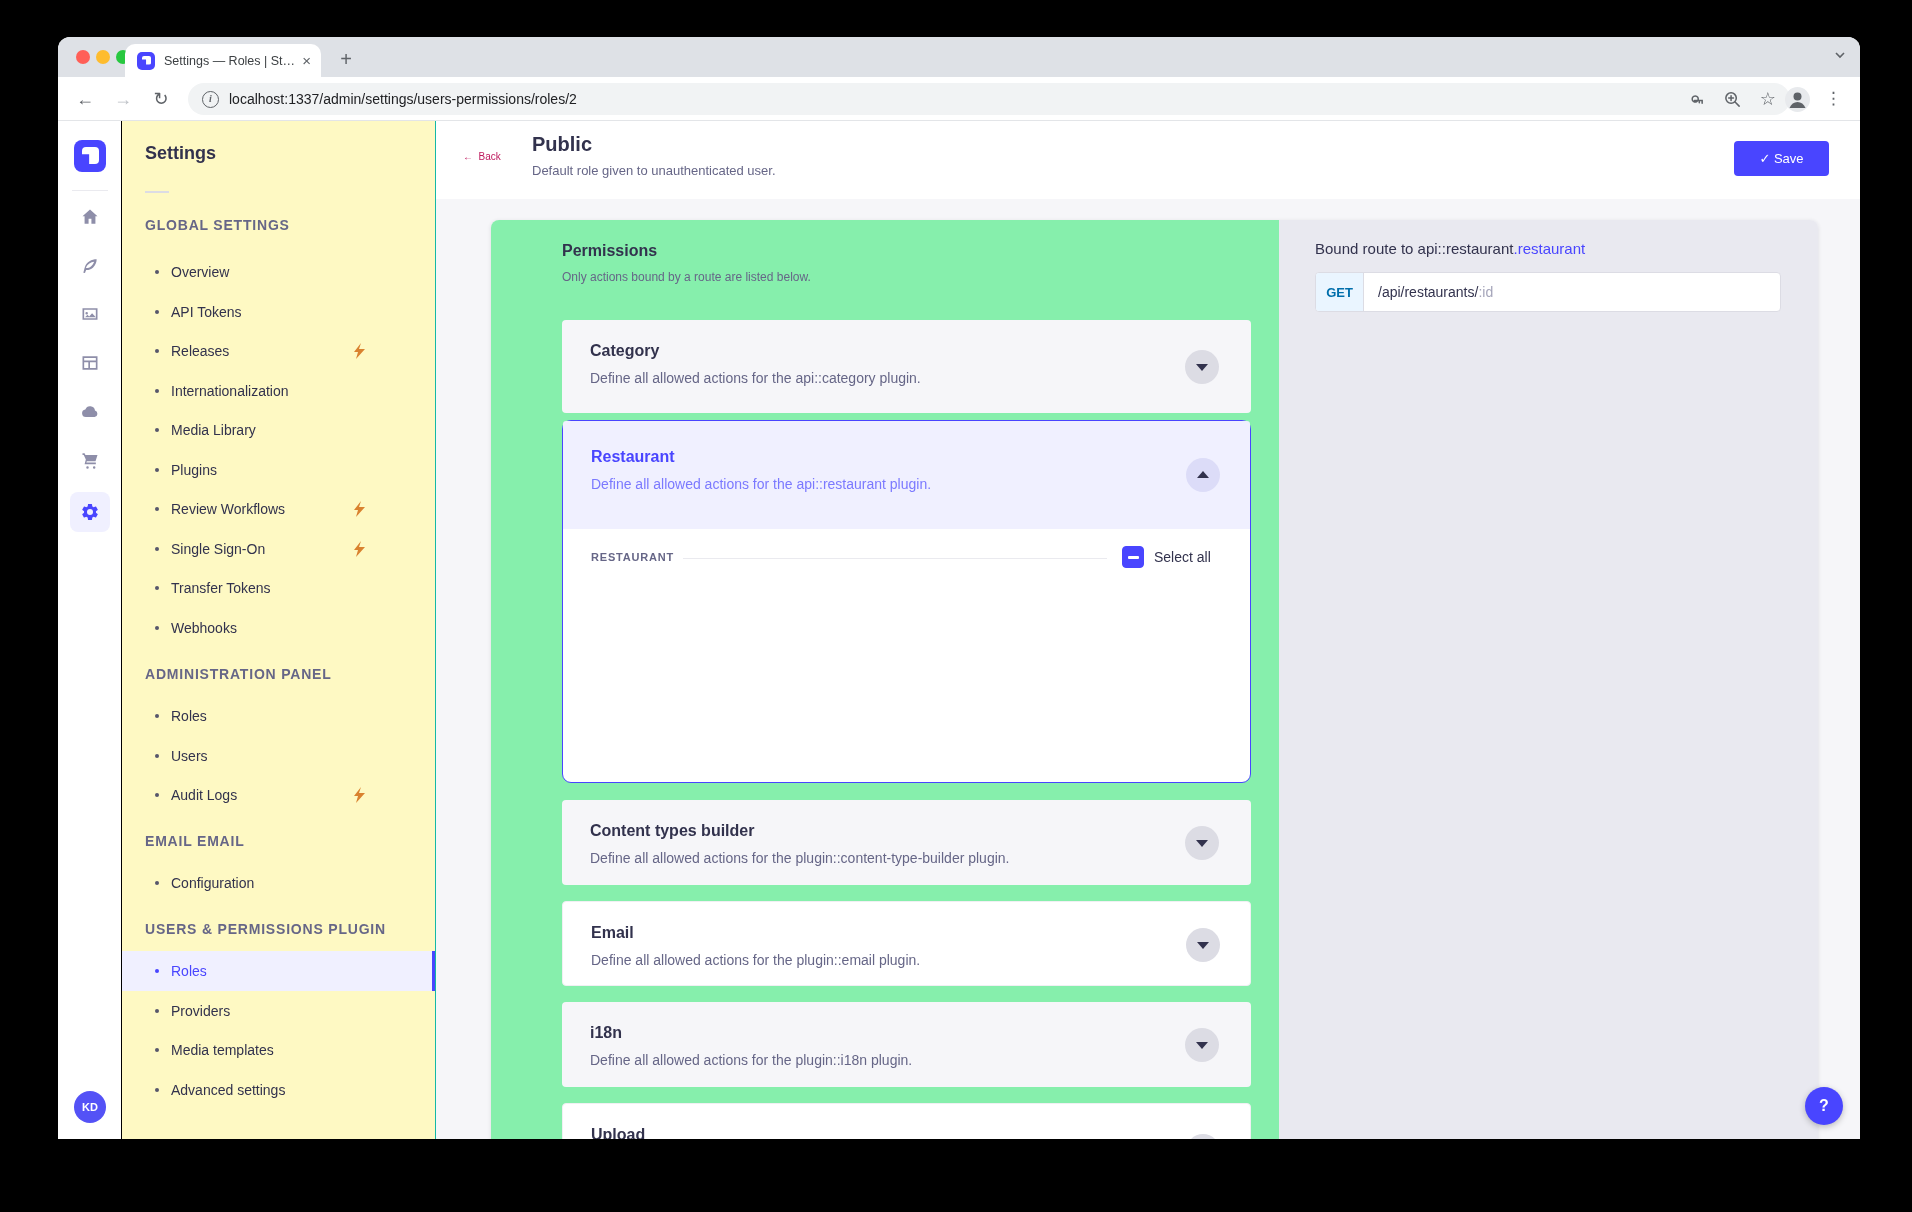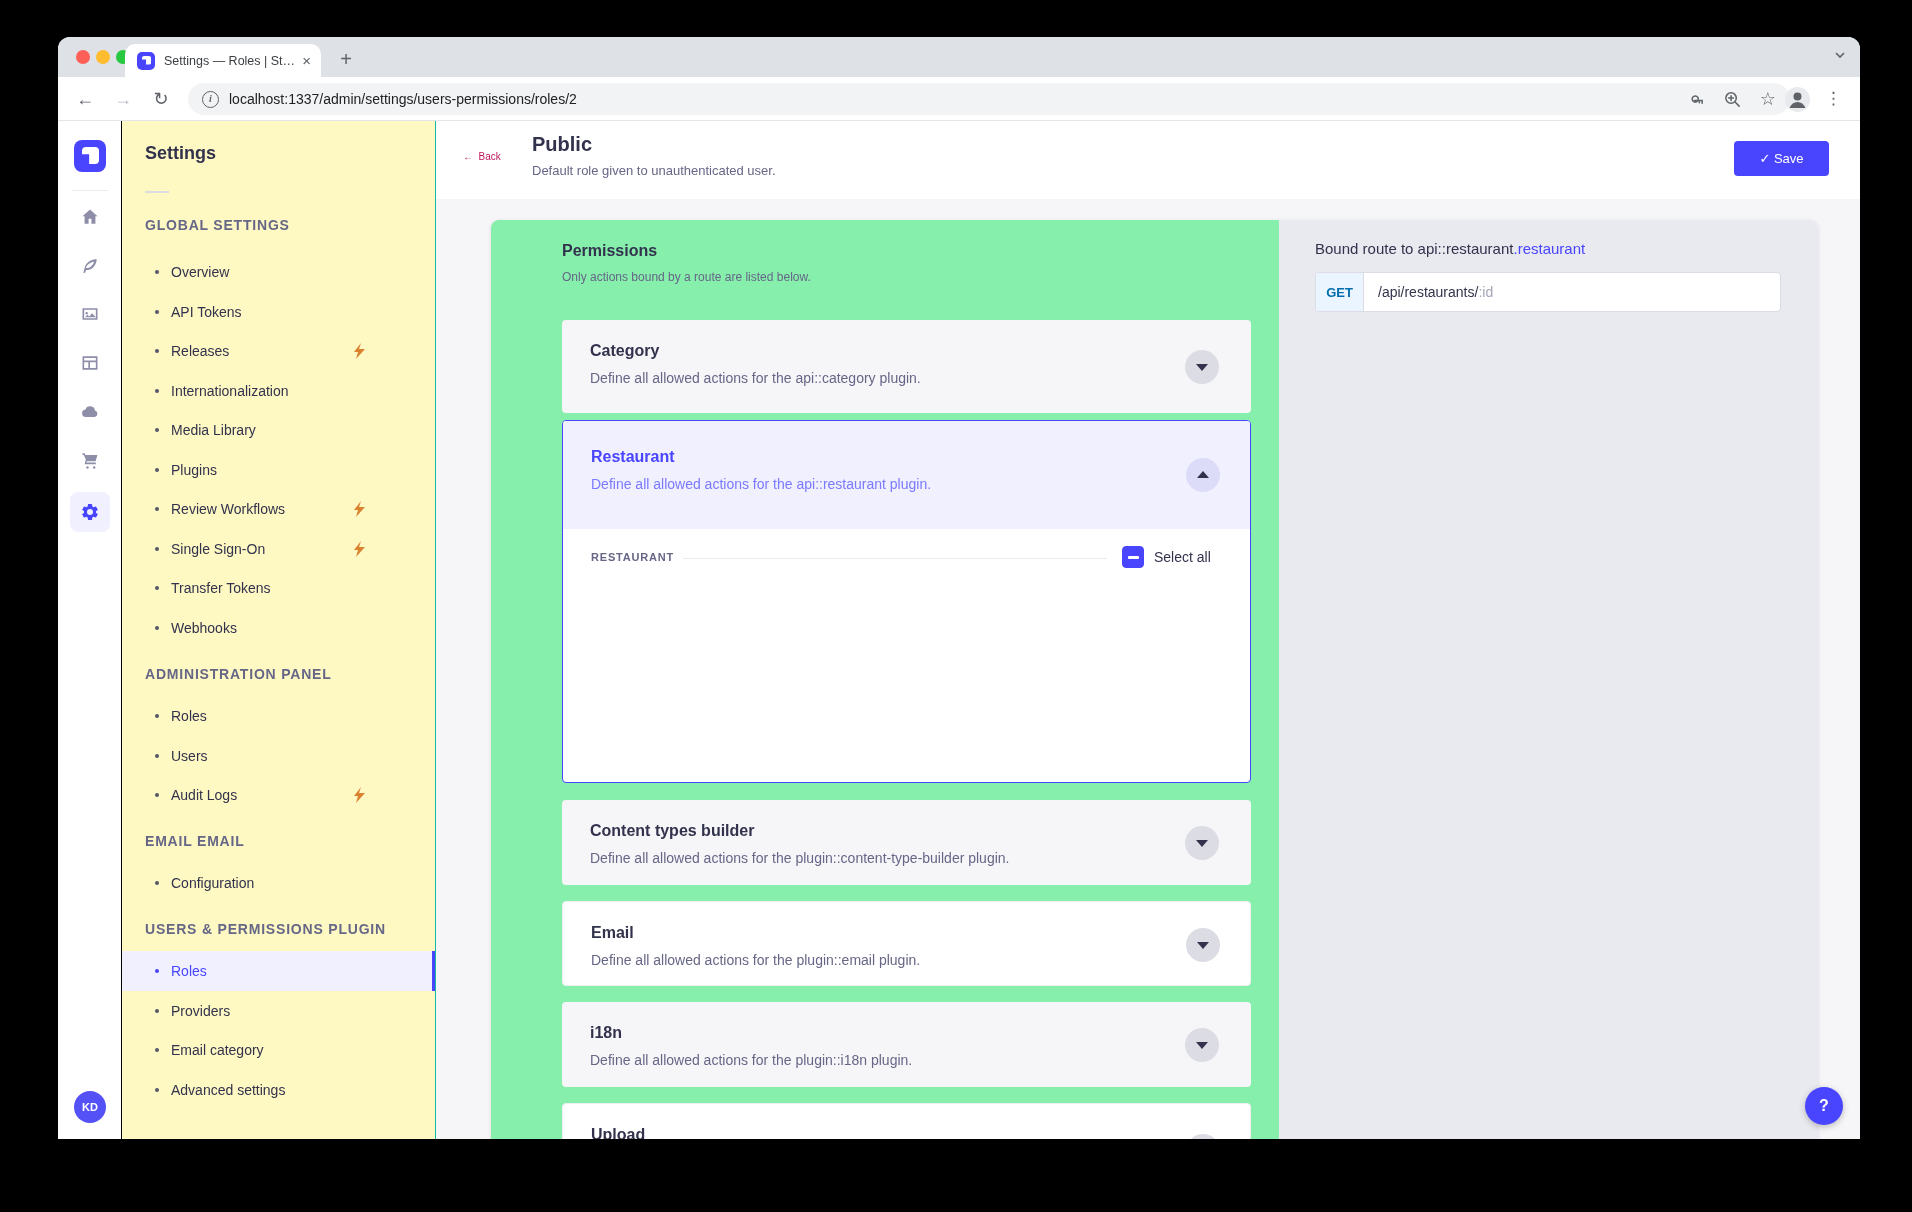--- a/index.html
+++ b/index.html
@@ -92,21 +92,21 @@
   .acc-title { position:absolute; left:28px; top:22px; font-size:16px; font-weight:bold; color:#32324d; }
   .acc-desc { position:absolute; left:28px; top:50px; font-size:14px; color:#666687; }
   .chev { position:absolute; width:34px; height:34px; border-radius:50%; background:#dcdce4; border:none; }
   .tri-down { position:absolute; left:11px; top:14px; width:0; height:0;
               border-left:6px solid transparent; border-right:6px solid transparent; border-top:7px solid #32324d; }
   .tri-up { position:absolute; left:11px; top:13px; width:0; height:0;
             border-left:6px solid transparent; border-right:6px solid transparent; border-bottom:7px solid #32324d; }
 
   
   .acc-exp { position:absolute; left:71px; top:200px; width:689px; height:363px; border:1px solid #4945ff;
-             border-radius:4px; background:#fff; }
+             border-radius:9px; background:#fff; }
   .acc-exp-hdr { position:absolute; left:0; top:0; width:100%; height:108px; background:#f0f0ff; border-radius:3px 3px 0 0; }
   .acc-exp-hdr .acc-title { color:#4945ff; top:27px; }
   .acc-exp-hdr .acc-desc { color:#7b79ff; top:55px; }
   .chev.purple { background:#dcdcf8; }
   .group-label { position:absolute; left:28px; top:130px; font-size:11px; font-weight:bold; letter-spacing:0.8px; color:#666687; }
   .group-line { position:absolute; left:120px; top:137px; width:424px; height:1px; background:#eaeaef; }
   .selall { position:absolute; left:559px; top:125px; display:flex; align-items:center; }
   .selall-label { font-size:14px; color:#32324d; margin-left:10px; }
 
   .cb { width:22px; height:22px; border:1px solid #c0c0cf; border-radius:4px; background:#fff; position:relative; flex:0 0 auto; }
@@ -291,21 +291,21 @@
       <div class="snav-row active" style="top:830px">
           <span class="snav-bullet"></span>
           <span class="snav-item">Roles</span>
         </div>
       <div class="snav-row" style="top:870px">
           <span class="snav-bullet"></span>
           <span class="snav-item">Providers</span>
         </div>
       <div class="snav-row" style="top:909px">
           <span class="snav-bullet"></span>
-          <span class="snav-item">Email category</span>
+          <span class="snav-item">Media templates</span>
         </div>
       <div class="snav-row" style="top:949px">
           <span class="snav-bullet"></span>
           <span class="snav-item">Advanced settings</span>
         </div>
     </div>
 
     <div class="main">
       <div class="hdr">
         <a class="back">←&nbsp; <span>Back</span></a>

